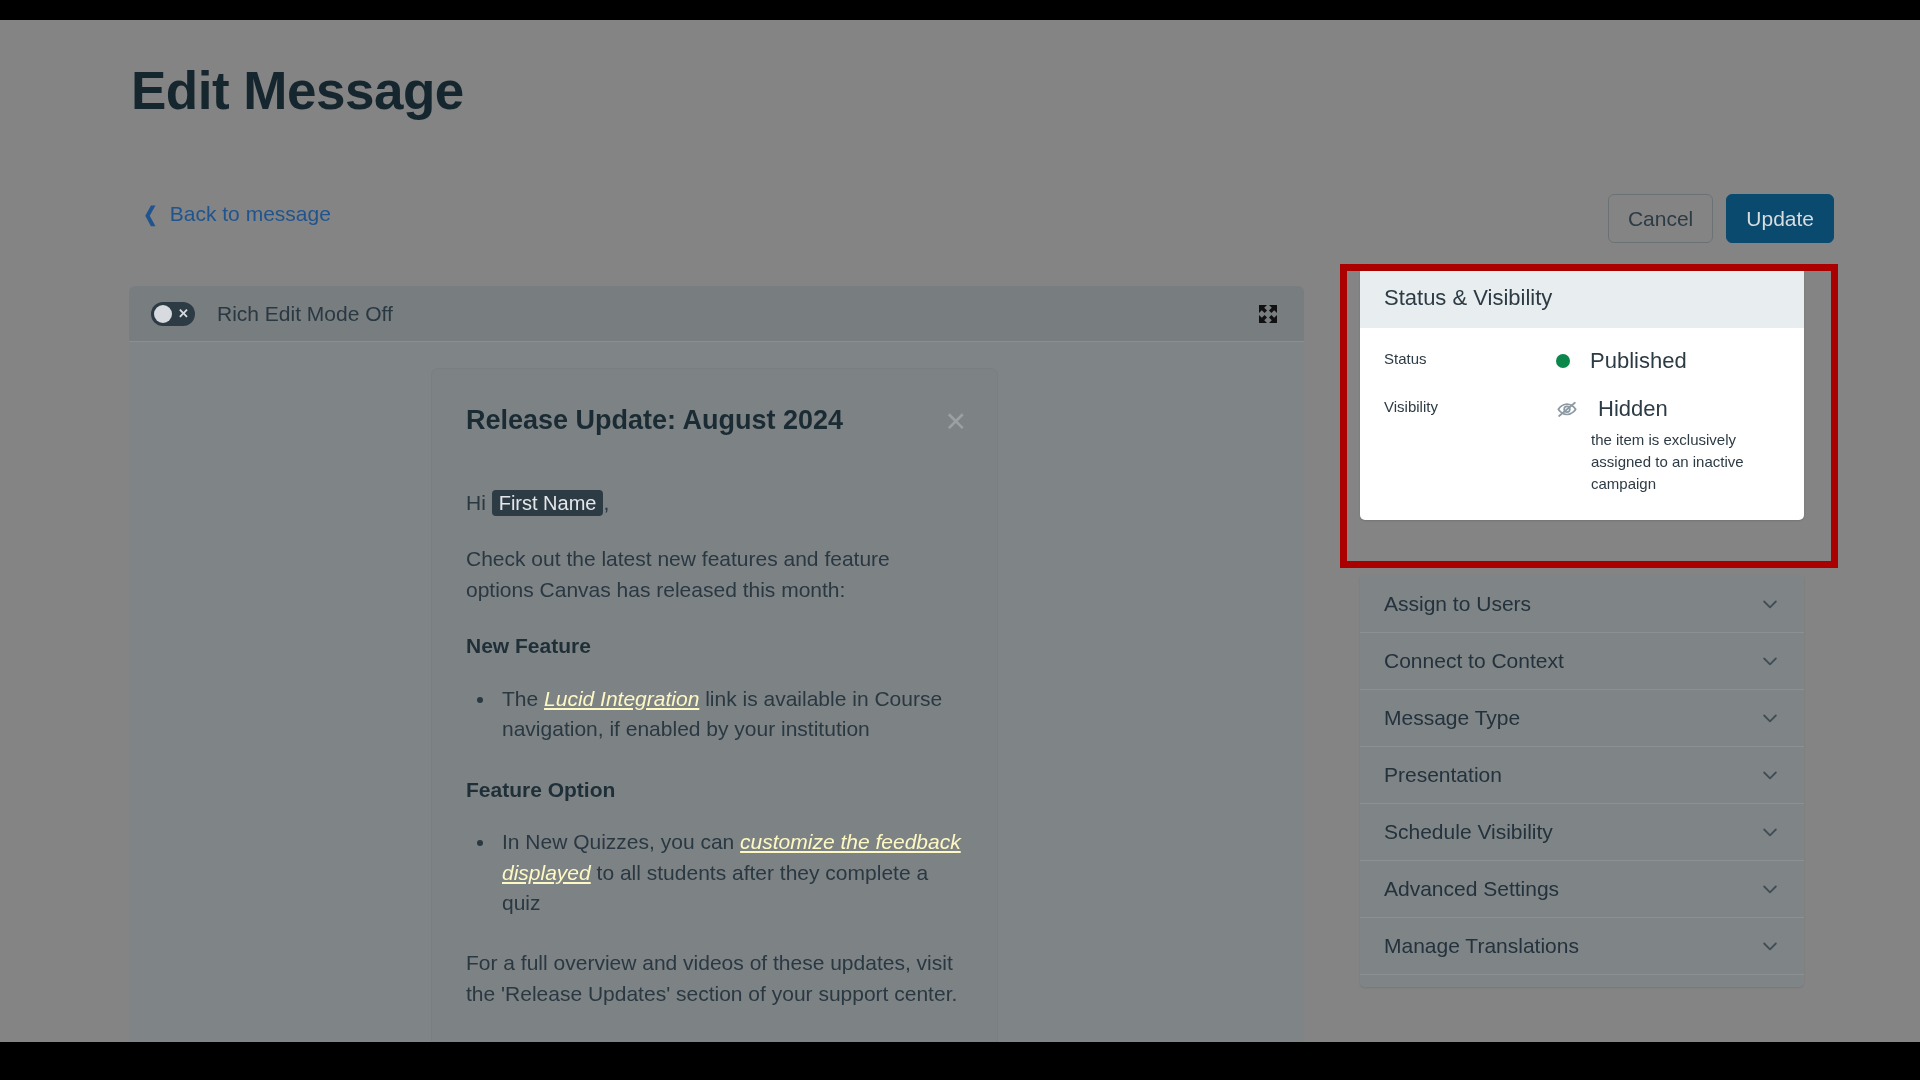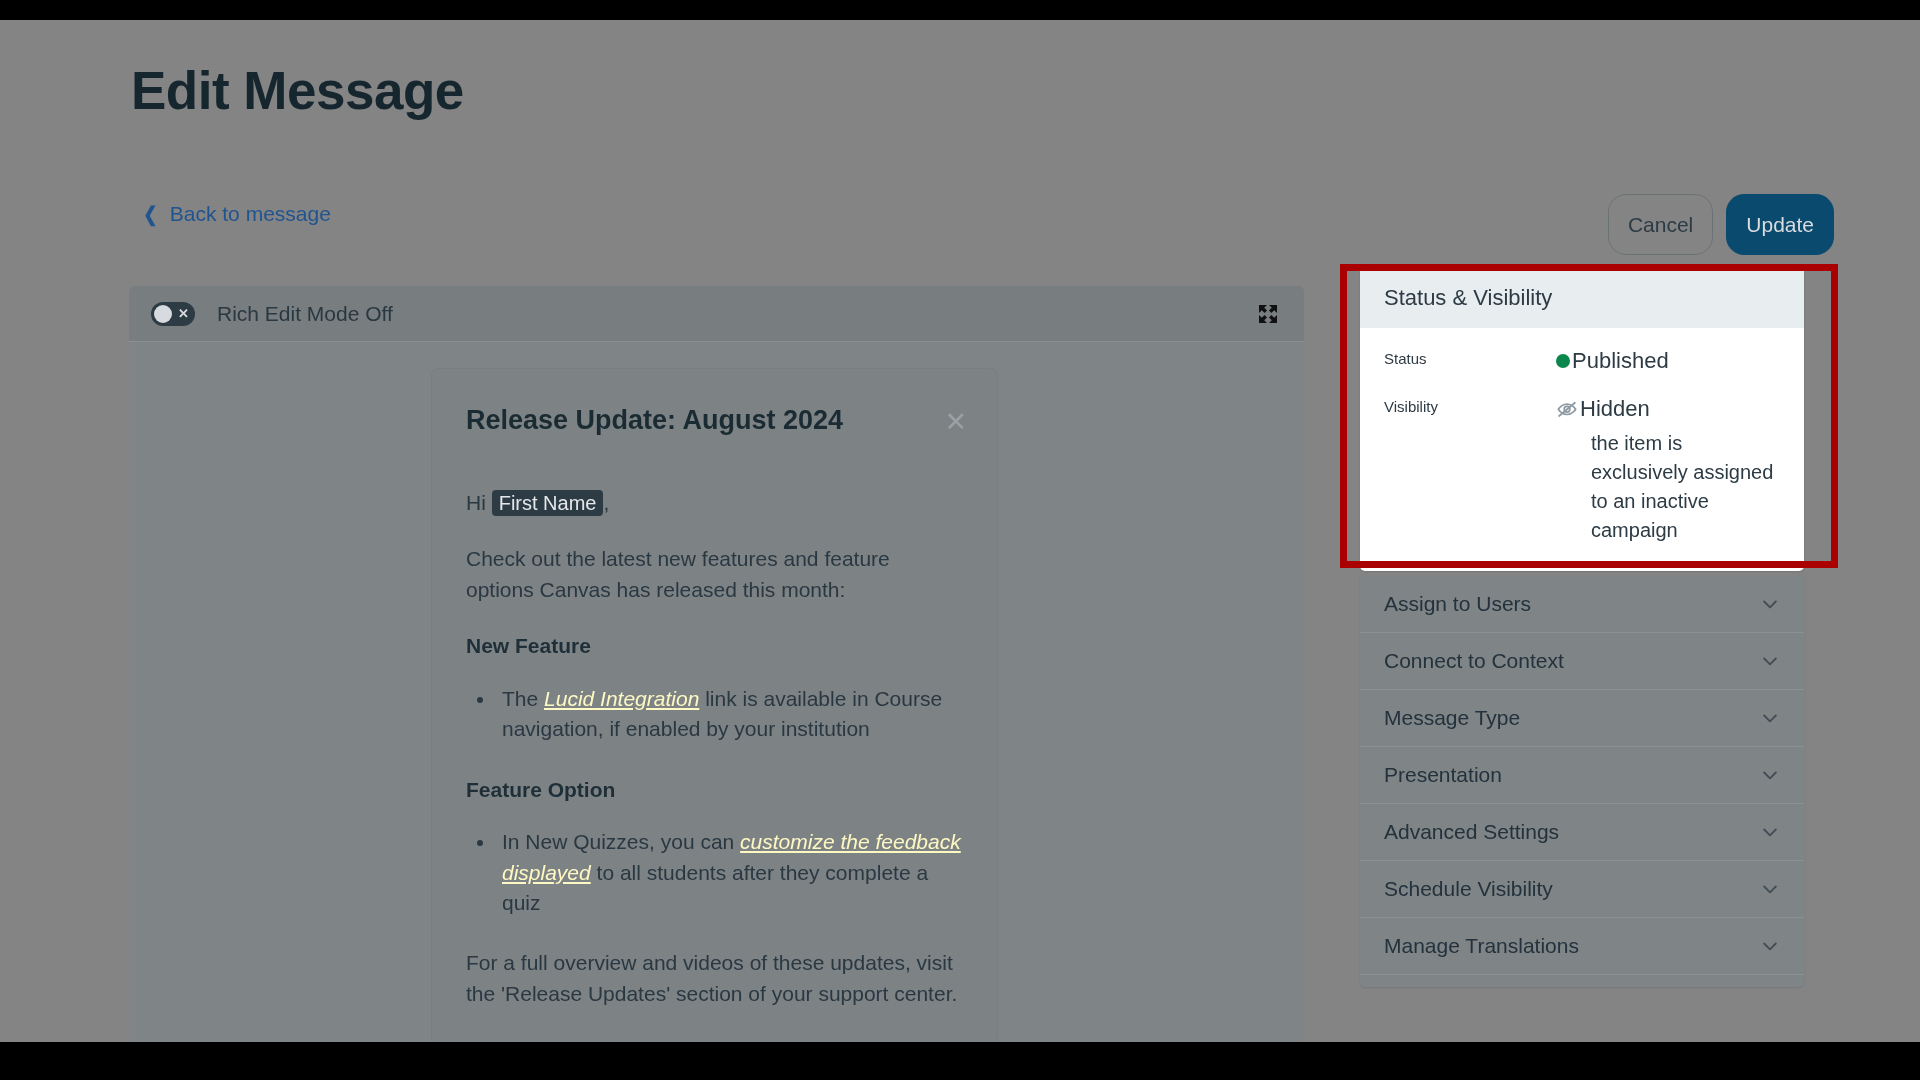--- a/index.html
+++ b/index.html
@@ -49,22 +49,22 @@
     color: #20548f;
   }
 
   
   .actions {
     position: absolute;
     right: 86px; top: 174px;
     display: flex; align-items: center; gap: 13px;
   }
   .btn {
-    height: 61px;
-    border-radius: 18px;
+    height: 49px;
+    border-radius: 6px;
     font-size: 21px;
     display: flex; align-items: center; justify-content: center;
     padding: 0 19px;
     cursor: pointer;
     white-space: nowrap;
   }
   .btn-outline {
     border: 1.5px solid #6b7276;
     color: #2d3b45;
     background: transparent;
@@ -216,35 +216,35 @@
     width: 172px;
     flex: 0 0 172px;
     font-size: 15px;
     color: #2d3b45;
     padding-top: 2px;
   }
   .sv-value-wrap { flex: 1; }
   .sv-value-line {
     display: flex;
     align-items: center;
-    gap: 2px;
+    gap: 20px;
   }
   .dot {
     width: 14px; height: 14px;
     border-radius: 50%;
     background: #0b874b;
     flex: 0 0 auto;
   }
   .sv-value {
     font-size: 22px;
     color: #2d3b45;
   }
   .eye-icon { width: 22px; height: 22px; flex: 0 0 auto; }
   .sv-note {
-    font-size: 20px;
+    font-size: 15px;
     color: #2d3b45;
     margin-top: 7px;
     margin-left: 35px;
     line-height: 1.45;
     max-width: 215px;
   }
 
   
   .highlight-box {
     position: absolute;
@@ -414,29 +414,29 @@
       </div>
       <div class="acc-item">
         <span>Presentation</span>
         <span class="chev-down">
           <svg viewBox="0 0 24 24" width="20" height="20" fill="none" stroke="#2d3b45" stroke-width="2.2" stroke-linecap="round" stroke-linejoin="round">
               <polyline points="5,9 12,16 19,9"></polyline>
             </svg>
         </span>
       </div>
       <div class="acc-item">
+        <span>Schedule Visibility</span>
+        <span class="chev-down">
+          <svg viewBox="0 0 24 24" width="20" height="20" fill="none" stroke="#2d3b45" stroke-width="2.2" stroke-linecap="round" stroke-linejoin="round">
+              <polyline points="5,9 12,16 19,9"></polyline>
+            </svg>
+        </span>
+      </div>
+      <div class="acc-item">
         <span>Advanced Settings</span>
-        <span class="chev-down">
-          <svg viewBox="0 0 24 24" width="20" height="20" fill="none" stroke="#2d3b45" stroke-width="2.2" stroke-linecap="round" stroke-linejoin="round">
-              <polyline points="5,9 12,16 19,9"></polyline>
-            </svg>
-        </span>
-      </div>
-      <div class="acc-item">
-        <span>Schedule Visibility</span>
         <span class="chev-down">
           <svg viewBox="0 0 24 24" width="20" height="20" fill="none" stroke="#2d3b45" stroke-width="2.2" stroke-linecap="round" stroke-linejoin="round">
               <polyline points="5,9 12,16 19,9"></polyline>
             </svg>
         </span>
       </div>
       <div class="acc-item">
         <span>Manage Translations</span>
         <span class="chev-down">
           <svg viewBox="0 0 24 24" width="20" height="20" fill="none" stroke="#2d3b45" stroke-width="2.2" stroke-linecap="round" stroke-linejoin="round">

